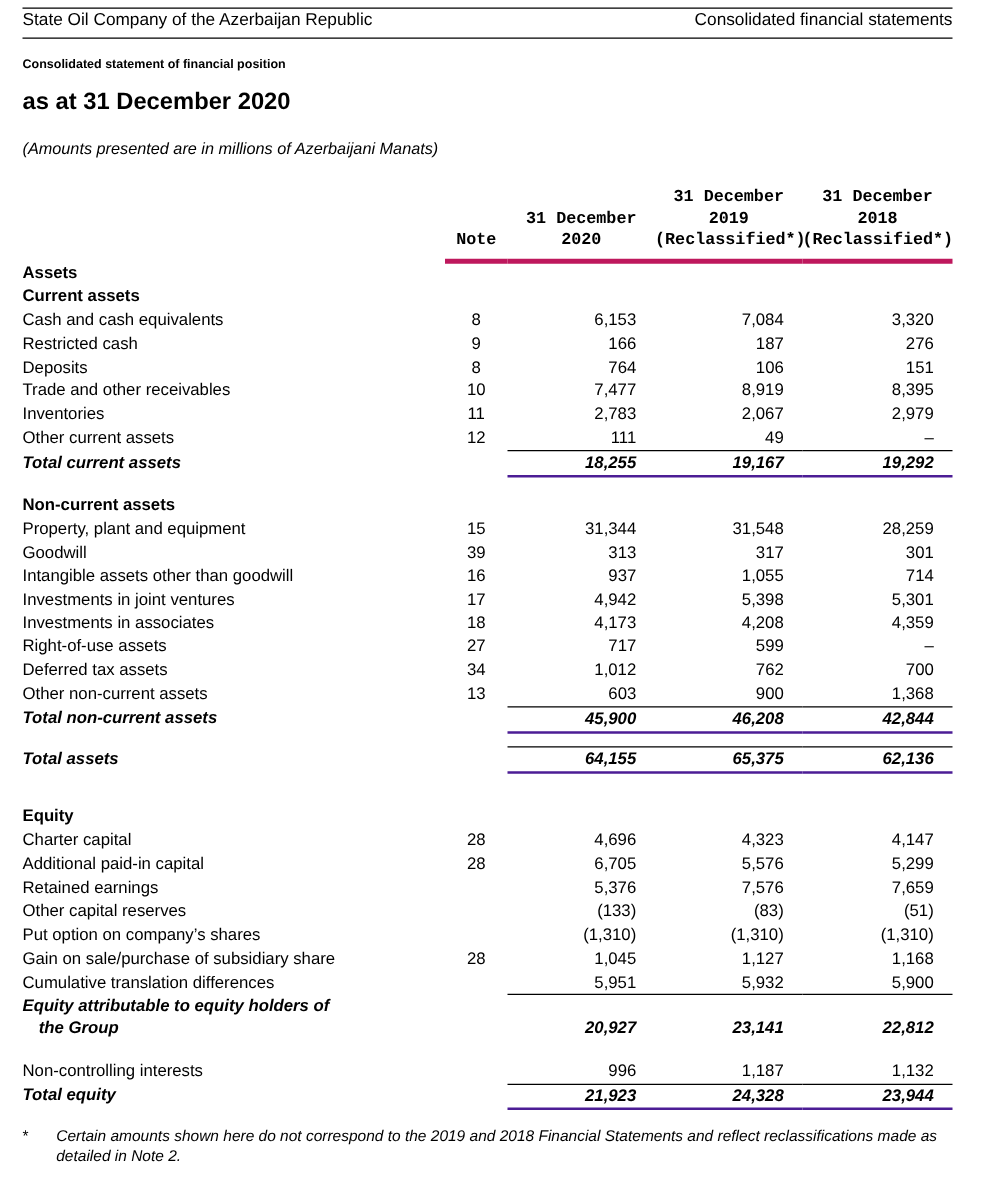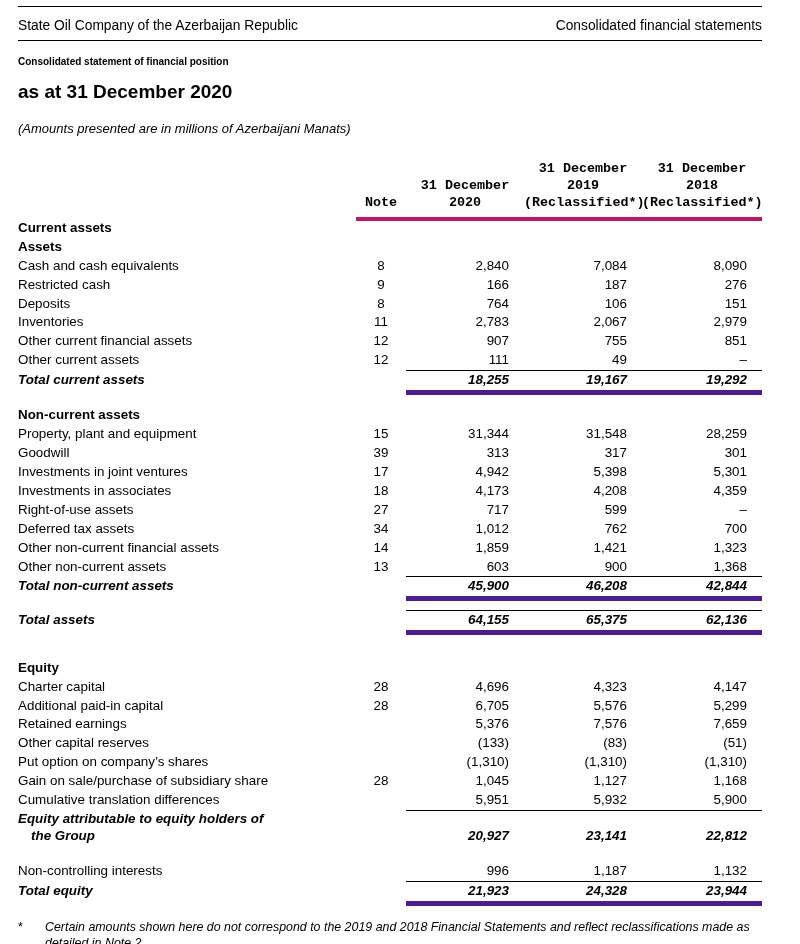--- a/index.html
+++ b/index.html
@@ -12,21 +12,21 @@
     font-size: 13.4px;
     line-height: 1.26;
     color: #000;
   }
   .doc-header {
     display: flex;
     justify-content: space-between;
     align-items: flex-end;
     border-top: 1px solid #000;
     border-bottom: 1px solid #000;
-    padding: 10px 0 6px;
+    padding: 0 0 6px;
     font-size: 13.8px;
   }
   .title-1 { font-weight: 700; font-size: 10px; margin: 15px 0 0; }
   .title-2 { font-weight: 700; font-size: 19px; margin: 11px 0 0; }
   .units-note { font-style: italic; font-size: 13px; margin: 17px 0 0; }
 
   table.fin { width: 100%; border-collapse: collapse; table-layout: fixed; margin-top: 24px; }
   th {
     font-weight: 700;
     text-align: center;
@@ -36,21 +36,21 @@
     font-size: 13.4px;
   }
   th.h-col { border-bottom: 4px solid #be185d; font-family: Liberation Mono, monospace; }
   td { vertical-align: top; padding: 1px 0; }
   .cell-label { white-space: pre-line; }
   .cell-note { text-align: center; }
   .cell-num { text-align: right; padding-right: 15px; }
   tr.row-section td { font-weight: 700; }
   tr.row-total td { font-weight: 700; font-style: italic; }
   tr.line-top .cell-num { border-top: 1px solid #000; }
-  tr.line-bottom .cell-num { border-bottom: 5px solid #4c1d95; }
+  tr.line-bottom .cell-num { border-bottom: 2px solid #4c1d95; }
   tr.align-bottom td { vertical-align: bottom; }
   tr.wrap .cell-label { padding-left: 13px; text-indent: -13px; margin-top: 20px; }
   td.spacer-cell { height: 12px; padding: 0; }
 
   .footnote { display: flex; margin-top: 14px; font-size: 12.4px; }
   .footnote-marker { width: 27px; flex: none; }
   .footnote-text { font-style: italic; }
 </style>
 </head>
 <body>
@@ -83,69 +83,69 @@
         <th class="h-col">31 December
 2019
 (Reclassified*)</th>
         <th class="h-col">31 December
 2018
 (Reclassified*)</th>
       </tr>
     </thead>
     <tbody>
         <tr class="row-section">
+          <td class="cell-label">Assets</td>
+          <td class="cell-note"></td>
+          <td class="cell-num"></td>
+          <td class="cell-num"></td>
+          <td class="cell-num"></td>
+        </tr>
+        <tr class="row-section">
           <td class="cell-label">Current assets</td>
-          <td class="cell-note"></td>
-          <td class="cell-num"></td>
-          <td class="cell-num"></td>
-          <td class="cell-num"></td>
-        </tr>
-        <tr class="row-section">
-          <td class="cell-label">Assets</td>
           <td class="cell-note"></td>
           <td class="cell-num"></td>
           <td class="cell-num"></td>
           <td class="cell-num"></td>
         </tr>
         <tr class="row-item">
           <td class="cell-label">Cash and cash equivalents</td>
           <td class="cell-note">8</td>
-          <td class="cell-num">2,840</td>
+          <td class="cell-num">6,153</td>
           <td class="cell-num">7,084</td>
-          <td class="cell-num">8,090</td>
+          <td class="cell-num">3,320</td>
         </tr>
         <tr class="row-item">
           <td class="cell-label">Restricted cash</td>
           <td class="cell-note">9</td>
           <td class="cell-num">166</td>
           <td class="cell-num">187</td>
           <td class="cell-num">276</td>
         </tr>
         <tr class="row-item">
           <td class="cell-label">Deposits</td>
           <td class="cell-note">8</td>
           <td class="cell-num">764</td>
           <td class="cell-num">106</td>
           <td class="cell-num">151</td>
         </tr>
         <tr class="row-item">
+          <td class="cell-label">Trade and other receivables</td>
+          <td class="cell-note">10</td>
+          <td class="cell-num">7,477</td>
+          <td class="cell-num">8,919</td>
+          <td class="cell-num">8,395</td>
+        </tr>
+        <tr class="row-item">
           <td class="cell-label">Inventories</td>
           <td class="cell-note">11</td>
           <td class="cell-num">2,783</td>
           <td class="cell-num">2,067</td>
           <td class="cell-num">2,979</td>
         </tr>
         <tr class="row-item">
-          <td class="cell-label">Other current financial assets</td>
-          <td class="cell-note">12</td>
-          <td class="cell-num">907</td>
-          <td class="cell-num">755</td>
-          <td class="cell-num">851</td>
-        </tr>
-        <tr class="row-item">
           <td class="cell-label">Other current assets</td>
           <td class="cell-note">12</td>
           <td class="cell-num">111</td>
           <td class="cell-num">49</td>
           <td class="cell-num">–</td>
         </tr>
         <tr class="row-total line-top line-bottom">
           <td class="cell-label">Total current assets</td>
           <td class="cell-note"></td>
           <td class="cell-num">18,255</td>
@@ -170,20 +170,27 @@
           <td class="cell-num">28,259</td>
         </tr>
         <tr class="row-item">
           <td class="cell-label">Goodwill</td>
           <td class="cell-note">39</td>
           <td class="cell-num">313</td>
           <td class="cell-num">317</td>
           <td class="cell-num">301</td>
         </tr>
         <tr class="row-item">
+          <td class="cell-label">Intangible assets other than goodwill</td>
+          <td class="cell-note">16</td>
+          <td class="cell-num">937</td>
+          <td class="cell-num">1,055</td>
+          <td class="cell-num">714</td>
+        </tr>
+        <tr class="row-item">
           <td class="cell-label">Investments in joint ventures</td>
           <td class="cell-note">17</td>
           <td class="cell-num">4,942</td>
           <td class="cell-num">5,398</td>
           <td class="cell-num">5,301</td>
         </tr>
         <tr class="row-item">
           <td class="cell-label">Investments in associates</td>
           <td class="cell-note">18</td>
           <td class="cell-num">4,173</td>
@@ -198,27 +205,20 @@
           <td class="cell-num">–</td>
         </tr>
         <tr class="row-item">
           <td class="cell-label">Deferred tax assets</td>
           <td class="cell-note">34</td>
           <td class="cell-num">1,012</td>
           <td class="cell-num">762</td>
           <td class="cell-num">700</td>
         </tr>
         <tr class="row-item">
-          <td class="cell-label">Other non-current financial assets</td>
-          <td class="cell-note">14</td>
-          <td class="cell-num">1,859</td>
-          <td class="cell-num">1,421</td>
-          <td class="cell-num">1,323</td>
-        </tr>
-        <tr class="row-item">
           <td class="cell-label">Other non-current assets</td>
           <td class="cell-note">13</td>
           <td class="cell-num">603</td>
           <td class="cell-num">900</td>
           <td class="cell-num">1,368</td>
         </tr>
         <tr class="row-total line-top line-bottom">
           <td class="cell-label">Total non-current assets</td>
           <td class="cell-note"></td>
           <td class="cell-num">45,900</td>

